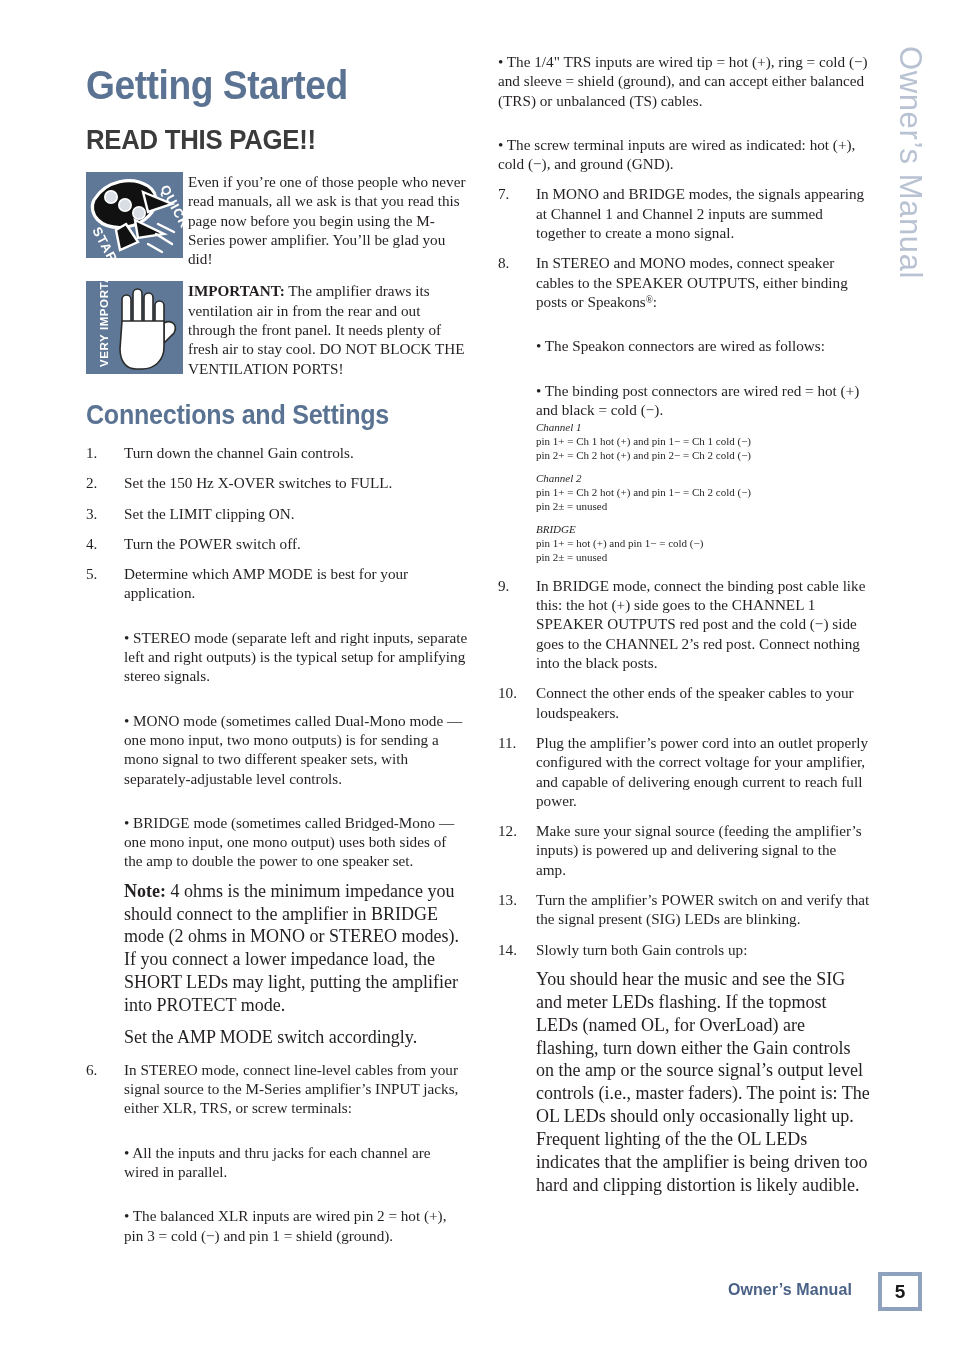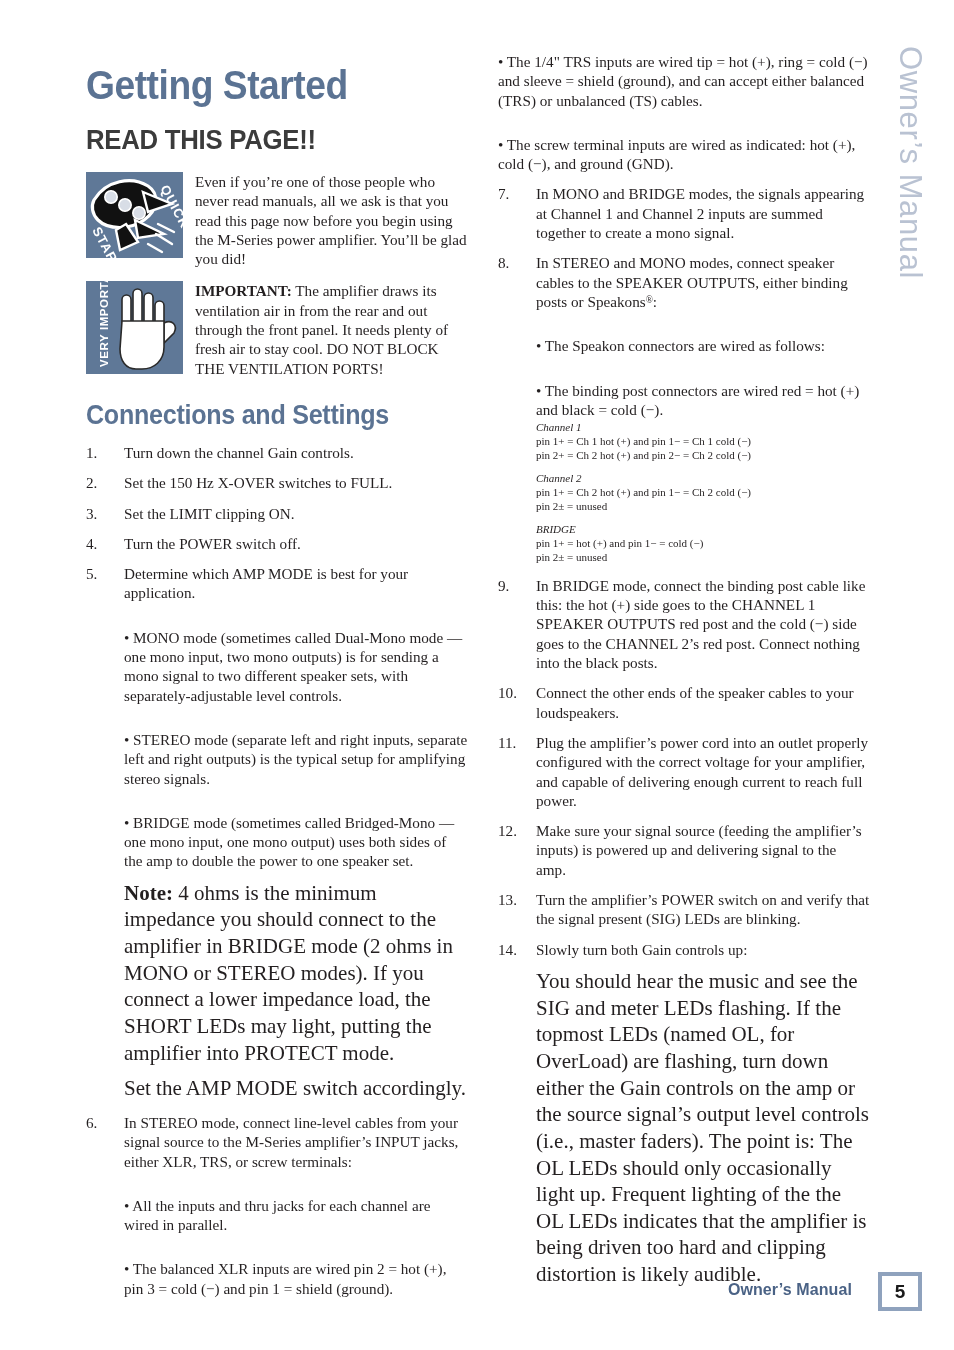--- a/index.html
+++ b/index.html
@@ -88,21 +88,21 @@
   
   .callout {
     position: relative;
     display: flex;
     align-items: flex-start;
     margin-bottom: 13px;
   }
   .callout-text {
     font-size: 15.2px;
     line-height: 1.27;
-    margin-left: 12px;
+    margin-left: 5px;
     flex: 1;
   }
   .callout-text b { font-weight: bold; }
 
   .icon-box {
     width: 97px;
     height: 86px;
     flex: 0 0 97px;
     background: #5f7897;
     position: relative;
@@ -128,21 +128,21 @@
   ol.steps > li > .num {
     position: absolute;
     left: 0;
     top: 0;
     width: 28px;
     text-align: left;
     font-size: 15.2px;
   }
   .sub {
     margin-top: 9px;
-    font-size: 21px;
+    font-size: 18px;
     line-height: 1.27;
   }
   .sub b { font-weight: bold; }
   .bullet-line {
     margin-top: 25px;
     font-size: 15.2px;
     line-height: 1.27;
     text-indent: 0;
   }
   .code-block {
@@ -274,22 +274,22 @@
         <span class="num">3.</span>
         <span>Set the LIMIT clipping ON.</span>
       </li>
       <li>
         <span class="num">4.</span>
         <span>Turn the POWER switch off.</span>
       </li>
       <li>
         <span class="num">5.</span>
         <span>Determine which AMP MODE is best for your application.</span>
+        <div class="bullet-line">• STEREO mode (separate left and right inputs, separate left and right outputs) is the typical setup for amplifying stereo signals.</div>
         <div class="bullet-line">• MONO mode (sometimes called Dual-Mono mode — one mono input, two mono outputs) is for sending a mono signal to two different speaker sets, with separately-adjustable level controls.</div>
-        <div class="bullet-line">• STEREO mode (separate left and right inputs, separate left and right outputs) is the typical setup for amplifying stereo signals.</div>
         <div class="bullet-line">• BRIDGE mode (sometimes called Bridged-Mono — one mono input, one mono output) uses both sides of the amp to double the power to one speaker set.</div>
         <div class="sub"><b>Note:</b><span> 4 ohms is the minimum impedance you should connect to the amplifier in BRIDGE mode (2 ohms in MONO or STEREO modes). If you connect a lower impedance load, the SHORT LEDs may light, putting the amplifier into PROTECT mode.</span></div>
         <div class="sub">Set the AMP MODE switch accordingly.</div>
       </li>
       <li>
         <span class="num">6.</span>
         <span>In STEREO mode, connect line-level cables from your signal source to the M-Series amplifier’s INPUT jacks, either XLR, TRS, or screw terminals:</span>
         <div class="bullet-line">• All the inputs and thru jacks for each channel are wired in parallel.</div>
         <div class="bullet-line">• The balanced XLR inputs are wired pin 2 = hot (+), pin 3 = cold (−) and pin 1 = shield (ground).</div>
       </li>

